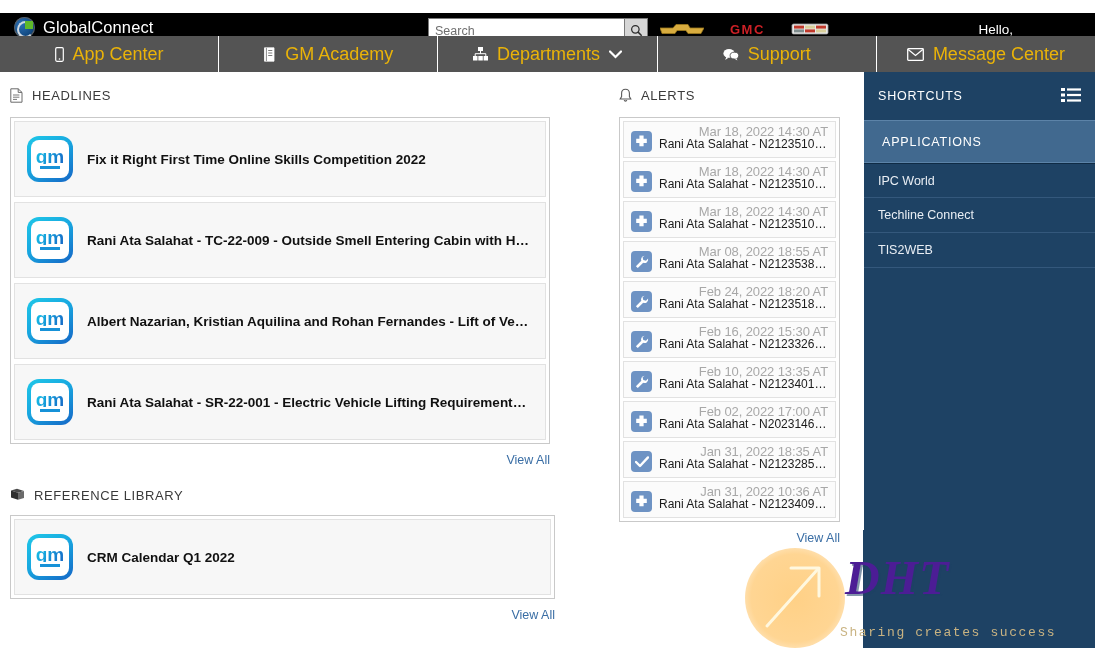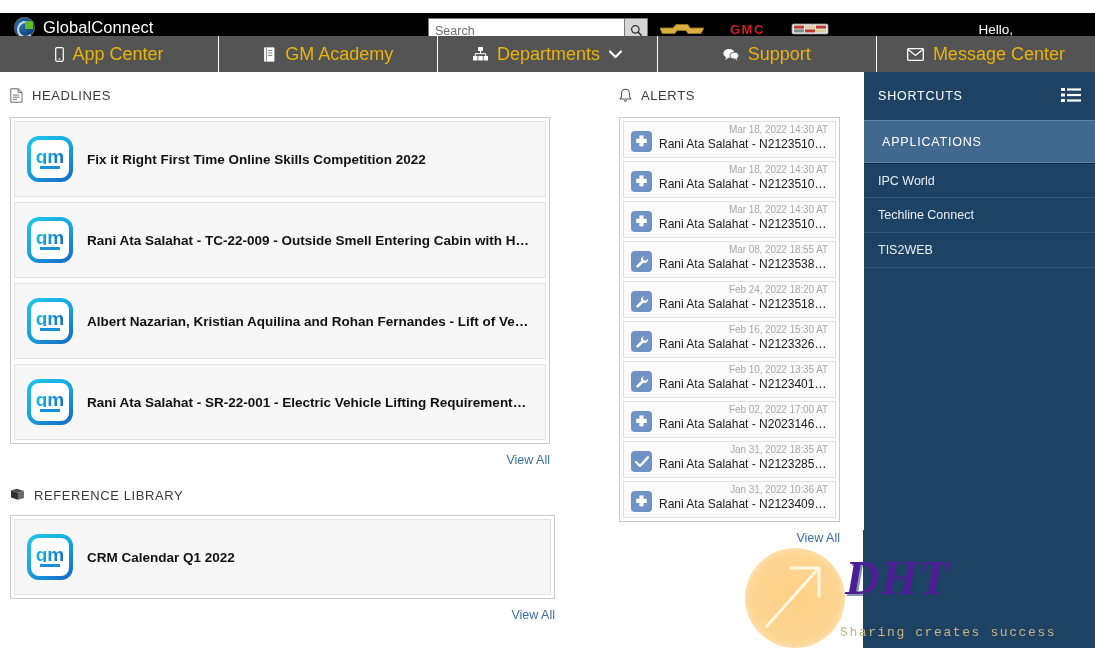--- a/index.html
+++ b/index.html
@@ -136,21 +136,21 @@
   }
   .alert-item {
     border: 1px solid #e2e2e2; background: #fbfbfb;
     height: 37px; position: relative; padding: 0 7px;
     margin-bottom: 3px; cursor: pointer;
     display: flex; align-items: flex-end; padding-bottom: 5px;
   }
   .alert-item:last-child { margin-bottom: 0; }
   .alert-date {
     position: absolute; right: 7px; top: 2px;
-    font-size: 10px; color: #a8a8a8; letter-spacing: -.1px;
+    font-size: 13px; color: #a8a8a8; letter-spacing: -.1px;
   }
   .alert-ico {
     width: 21px; height: 21px; border-radius: 4px; background: #6e93c4; flex: none;
     margin-right: 7px; display: flex; align-items: center; justify-content: center;
   }
   .alert-title {
     font-size: 12px; color: #1a1a1a;
     white-space: nowrap; overflow: hidden; text-overflow: ellipsis; flex: 1;
     padding-bottom: 1px;
   }

